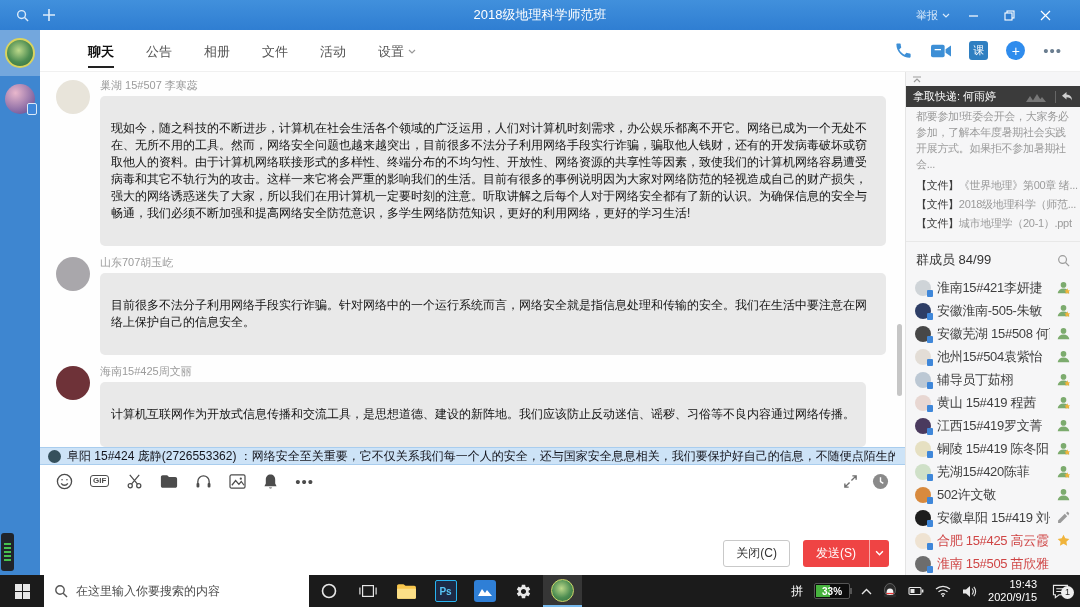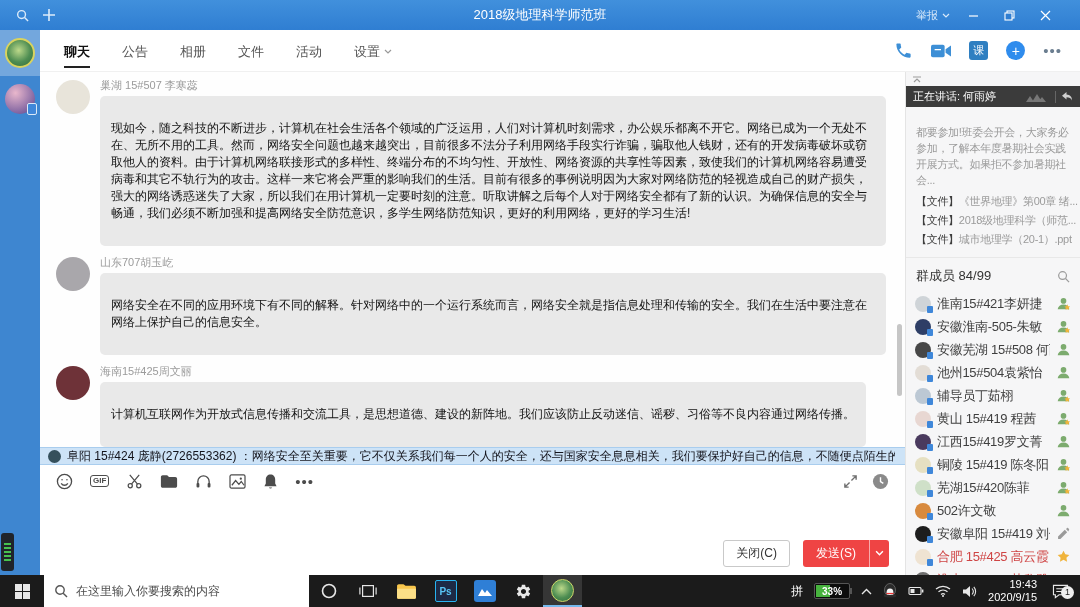--- a/index.html
+++ b/index.html
@@ -23,21 +23,21 @@
   .g-avatar { width:30px; height:30px; border-radius:50%; background:radial-gradient(circle at 45% 40%, #bcd98a 0%, #4e8d52 55%, #2f6b3c 100%); border:2px solid #d9d35e; }
   .u-avatar { width:30px; height:30px; border-radius:50%; background:radial-gradient(circle at 35% 30%, #e9b7cc, #7a5f9e 75%); position:relative; }
   .phone-badge { position:absolute; right:-2px; bottom:-1px; width:10px; height:12px; background:#3f87d9; border-radius:2px; border:1px solid #dbe9f7; }
   .strip-widget { position:absolute; left:1px; bottom:4px; width:13px; height:38px; background:#20242a; border-radius:3px; display:flex; flex-direction:column; justify-content:center; gap:2px; align-items:center; }
   .strip-widget i { display:block; width:7px; height:2px; background:#47c24e; }
 
   .main { flex:1; display:flex; flex-direction:column; background:#fff; }
 
   
   .tabbar { height:42px; display:flex; align-items:center; padding:0 18px 0 22px; border-bottom:1px solid #f0f0f0; }
-  .tabs { display:flex; align-items:center; gap:28px; }
+  .tabs { display:flex; align-items:center; gap:28px;margin-left:24px; }
   .tab { font-size:13px; color:#555; padding:11px 2px 9px; position:relative; display:flex; align-items:center; gap:4px; }
   .tab.active { color:#111; font-weight:bold; }
   .tab.active::after { content:""; position:absolute; left:2px; right:2px; bottom:2px; height:2px; background:#222; }
   .tab-actions { margin-left:auto; display:flex; align-items:center; gap:18px; }
   .sq-ic { width:19px; height:19px; border-radius:3px; background:#2f7fc1; color:#fff; font-size:11px; display:flex; align-items:center; justify-content:center; }
   .circle-plus { width:19px; height:19px; border-radius:50%; background:#2f8ced; color:#fff; font-size:14px; line-height:1; display:flex; align-items:center; justify-content:center; }
   .dots { color:#6b7e90; font-size:15px; letter-spacing:1px; }
 
   
   .content { flex:1; display:flex; min-height:0; }
@@ -66,21 +66,21 @@
   .send-label { display:flex; align-items:center; padding:0 13px; font-size:12px; }
   .send-arrow { width:20px; display:flex; align-items:center; justify-content:center; border-left:1px solid rgba(255,255,255,.55); font-size:9px; }
 
   
   .sidebar { width:175px; background:#f6f6f7; border-left:1px solid #e4e4e4; display:flex; flex-direction:column; overflow:hidden; }
   .collapse-row { height:14px; display:flex; align-items:center; padding-left:6px; color:#9b9b9b; }
   .speakbar { height:21px; background:#3b3b3b; color:#fff; font-size:11px; display:flex; align-items:center; padding:0 7px; gap:4px; }
   .speak-label { white-space:nowrap; overflow:hidden; flex:1; }
   .speak-icons { display:flex; align-items:center; gap:5px; }
   .speak-div { width:1px; height:12px; background:#666; }
-  .announce { padding:17px 10px 4px; font-size:11px; line-height:16px; color:#9b9b9b; letter-spacing:-.3px; }
+  .announce { padding:1px 10px 4px; font-size:11px; line-height:16px; color:#9b9b9b; letter-spacing:-.3px; }
   .filerow { padding:2px 10px; font-size:11px; letter-spacing:-.3px; white-space:nowrap; overflow:hidden; }
   .filetag { color:#3d3d3d; }
   .filename { color:#9b9b9b; }
   .side-div { height:1px; background:#e8e8e8; margin:8px 0 0; }
   .members-head { display:flex; align-items:center; padding:9px 10px 7px; }
   .members-title { font-size:13px; color:#333; flex:1; }
   .memberlist { flex:1; overflow:hidden; }
   .member { height:23px; display:flex; align-items:center; gap:6px; padding:0 9px; }
   .mavatar { width:16px; height:16px; border-radius:50%; flex:0 0 16px; position:relative; }
   .mavatar i { position:absolute; right:-2px; bottom:-1px; width:6px; height:7px; background:#3f87d9; border-radius:1px; }
@@ -245,21 +245,21 @@
 
             <div class="msg">
               <div class="msg-avatar" style="background: rgb(232, 228, 218);"></div>
               <div class="msg-name">巢湖 15#507 李寒蕊</div>
               <div class="msg-bubble">现如今，随之科技的不断进步，计算机在社会生活各个领域的广泛运用，人们对计算机时刻需求，办公娱乐都离不开它。网络已成为一个无处不在、无所不用的工具。然而，网络安全问题也越来越突出，目前很多不法分子利用网络手段实行诈骗，骗取他人钱财，还有的开发病毒破坏或窃取他人的资料。由于计算机网络联接形式的多样性、终端分布的不均匀性、开放性、网络资源的共享性等因素，致使我们的计算机网络容易遭受病毒和其它不轨行为的攻击。这样一来它将会严重的影响我们的生活。目前有很多的事例说明因为大家对网络防范的轻视造成自己的财产损失，强大的网络诱惑迷失了大家，所以我们在用计算机一定要时刻的注意。听取讲解之后每个人对于网络安全都有了新的认识。为确保信息的安全与畅通，我们必须不断加强和提高网络安全防范意识，多学生网络防范知识，更好的利用网络，更好的学习生活!</div>
             </div>
 
             <div class="msg">
               <div class="msg-avatar" style="background: rgb(169, 167, 171);"></div>
               <div class="msg-name">山东707胡玉屹</div>
-              <div class="msg-bubble">网络安全在不同的应用环境下有不同的解释。针对网络中的一个运行系统而言，网络安全就是指信息处理和传输的安全。我们在生活中要注意在网络上保护自己的信息安全。</div>
+              <div class="msg-bubble">目前很多不法分子利用网络手段实行诈骗。针对网络中的一个运行系统而言，网络安全就是指信息处理和传输的安全。我们在生活中要注意在网络上保护自己的信息安全。</div>
             </div>
 
 
             <div class="msg">
               <div class="msg-avatar" style="background: rgb(110, 50, 56);"></div>
               <div class="msg-name">海南15#425周文丽</div>
               <div class="msg-bubble">计算机互联网作为开放式信息传播和交流工具，是思想道德、建设的新阵地。我们应该防止反动迷信、谣秽、习俗等不良内容通过网络传播。</div>
             </div>
 
             <div class="msg">
@@ -352,21 +352,21 @@
         <div class="sidebar">
           <div class="collapse-row">
             <span>
               <svg width="10" height="7" viewBox="0 0 10 7" fill="none" stroke="#9b9b9b" stroke-width="1.2">
                   <path d="M1 1h8M2 6l3-3 3 3"></path>
                 </svg>
             </span>
           </div>
 
           <div class="speakbar">
-            <span class="speak-label">正在讲话: 何雨婷</span>
+            <span class="speak-label">拿取快递: 何雨婷</span>
             <span class="speak-icons">
               <svg width="26" height="12" viewBox="0 0 26 12" fill="#777">
                   <path d="M2 11l4-6 4 6zM8 11l5-8 5 8zM14 11l4-5 4 5z"></path>
                 </svg>
               <span class="speak-div"></span>
               <svg width="12" height="11" viewBox="0 0 12 11" fill="#cfcfcf">
                   <path d="M5.5 1L1 4.8l4.5 3.7V6.2c2.8 0 4.6 1 5.5 3.3.1-3.6-2-5.9-5.5-6z"></path>
                 </svg>
             </span>
           </div>

